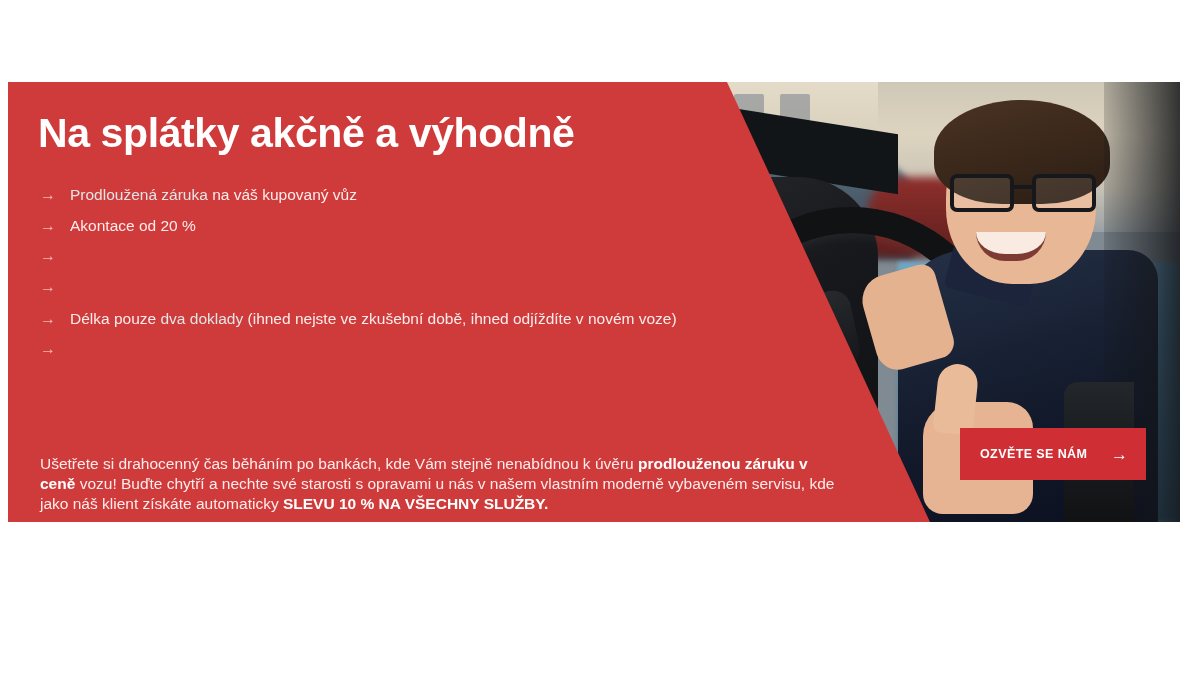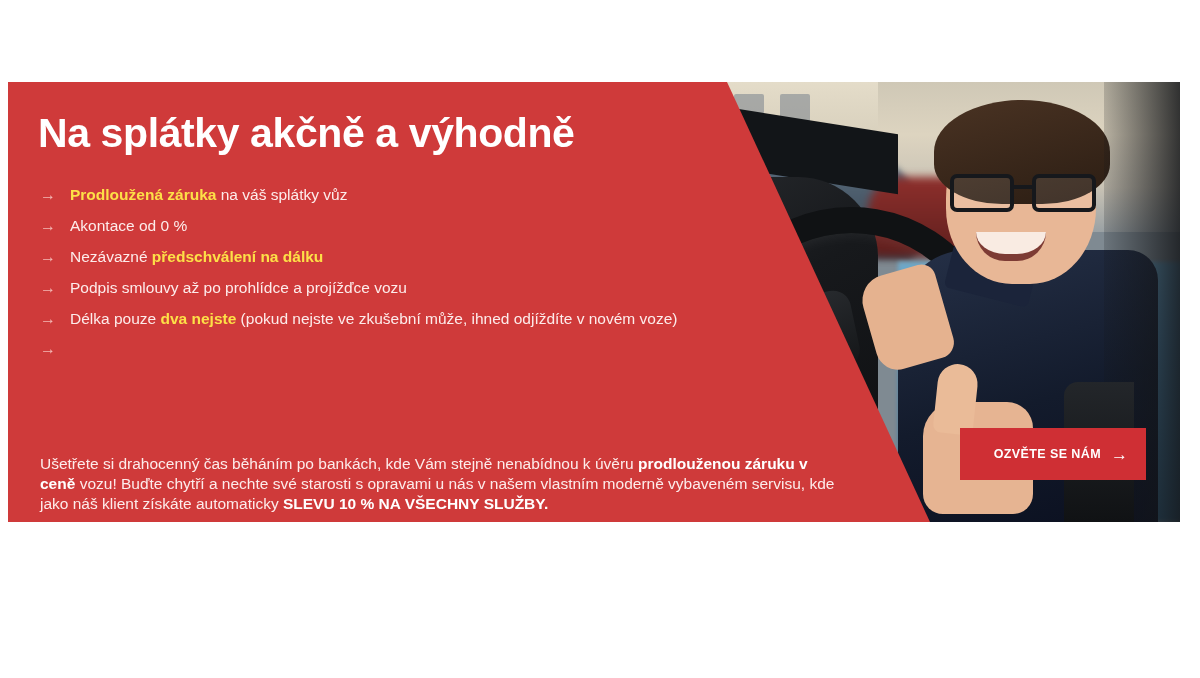--- a/index.html
+++ b/index.html
@@ -230,21 +230,21 @@
     white-space: nowrap;
   }
   .bullet-arrow {
     width: 30px;
     flex: 0 0 30px;
     color: #f3b9b5;
     font-size: 16px;
     line-height: 1;
   }
   .bullet-text { color: #fdeceb; }
-  .bullet-text b { color: #fde047; font-weight: 700; }
+  .bullet-text b { color: #e5e5e5; font-weight: 400; }
 
   .paragraph {
     position: absolute;
     left: 32px;
     top: 325px;
     width: 800px;
     color: #fdeceb;
     font-size: 15.5px;
     line-height: 20px;
     margin-top: 47px;
@@ -255,21 +255,21 @@
   .cta {
     position: absolute;
     left: 952px;
     top: 346px;
     width: 186px;
     height: 52px;
     background: #cf2f34;
     border: none;
     display: flex;
     align-items: center;
-    justify-content: flex-end;
+    justify-content: space-between;
     padding: 0 18px 0 20px;
     box-sizing: border-box;
     cursor: pointer;
   }
   .cta-label {
     color: #ffffff;
     font-size: 12.5px;
     font-weight: 700;
     letter-spacing: 0.4px;
     white-space: nowrap;
@@ -327,41 +327,39 @@
     <div class="red-diag"></div>
 
     <div class="content">
 
       <div class="title">Na splátky akčně a výhodně</div>
 
       <div class="bullets">
 
         <div class="bullet-row">
           <span class="bullet-arrow">→</span>
-          <span class="bullet-text"><b>Prodloužená záruka</b><span> na váš splátky vůz</span></span>
-        </div>
-
-        <div class="bullet-row">
-          <span class="bullet-arrow">→</span>
-          <span class="bullet-text"><span>Akontace od 0 %</span></span>
-        </div>
-
-        <div class="bullet-row">
-          <span class="bullet-arrow">→</span>
-          <span class="bullet-text"><span>Nezávazné </span><b>předschválení na dálku</b></span>
-        </div>
-
-        <div class="bullet-row">
-          <span class="bullet-arrow">→</span>
-          <span class="bullet-text"><span>Podpis smlouvy až po prohlídce a projížďce vozu</span></span>
-        </div>
-
-        <div class="bullet-row">
-          <span class="bullet-arrow">→</span>
-          <span class="bullet-text"><span>Délka pouze </span><b>dva nejste</b><span> (pokud nejste ve zkušební může, ihned odjíždíte v novém voze)</span></span>
+          <span class="bullet-text"><b>Prodloužená záruka</b><span> na váš kupovaný vůz</span></span>
+        </div>
+
+        <div class="bullet-row">
+          <span class="bullet-arrow">→</span>
+          <span class="bullet-text"><span>Akontace od 20 %</span></span>
+        </div>
+
+        <div class="bullet-row">
+          <span class="bullet-arrow">→</span>
+        </div>
+
+        <div class="bullet-row">
+          <span class="bullet-arrow">→</span>
+        </div>
+
+        <div class="bullet-row">
+          <span class="bullet-arrow">→</span>
+          <span class="bullet-text"><span>Délka pouze </span><b>dva doklady</b><span> (ihned nejste ve zkušební době, ihned odjíždíte v novém voze)</span></span>
         </div>
 
         <div class="bullet-row">
           <span class="bullet-arrow">→</span>
         </div>
 
       </div>
 
       <div class="paragraph"><span>Ušetřete si drahocenný čas běháním po bankách, kde Vám stejně nenabídnou k úvěru </span><b>prodlouženou záruku v ceně</b><span> vozu! Buďte chytří a nechte své starosti s opravami u nás v našem vlastním moderně vybaveném servisu, kde jako náš klient získáte automaticky </span><b>SLEVU 10 % NA VŠECHNY SLUŽBY.</b></div>
 

